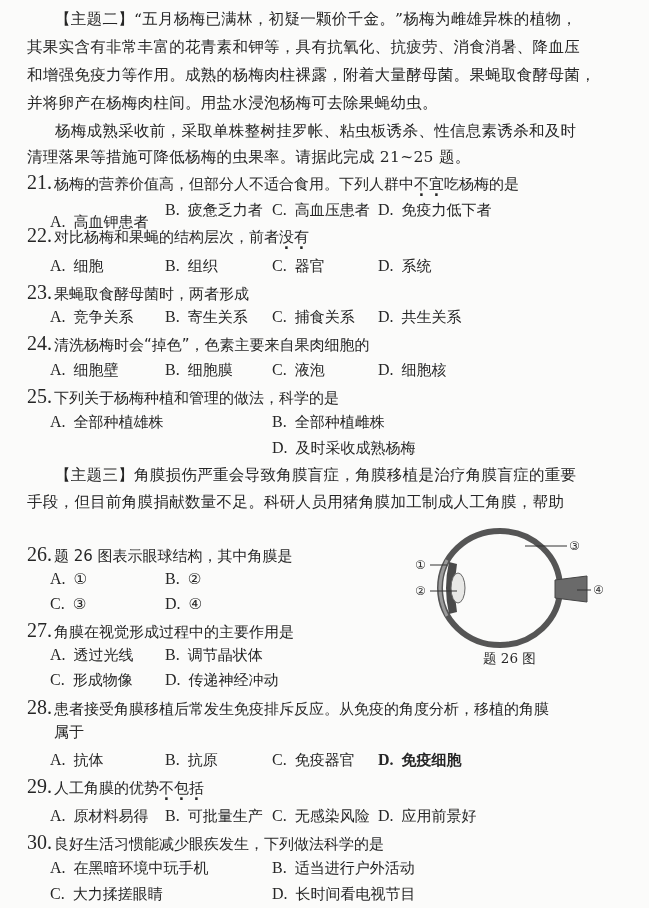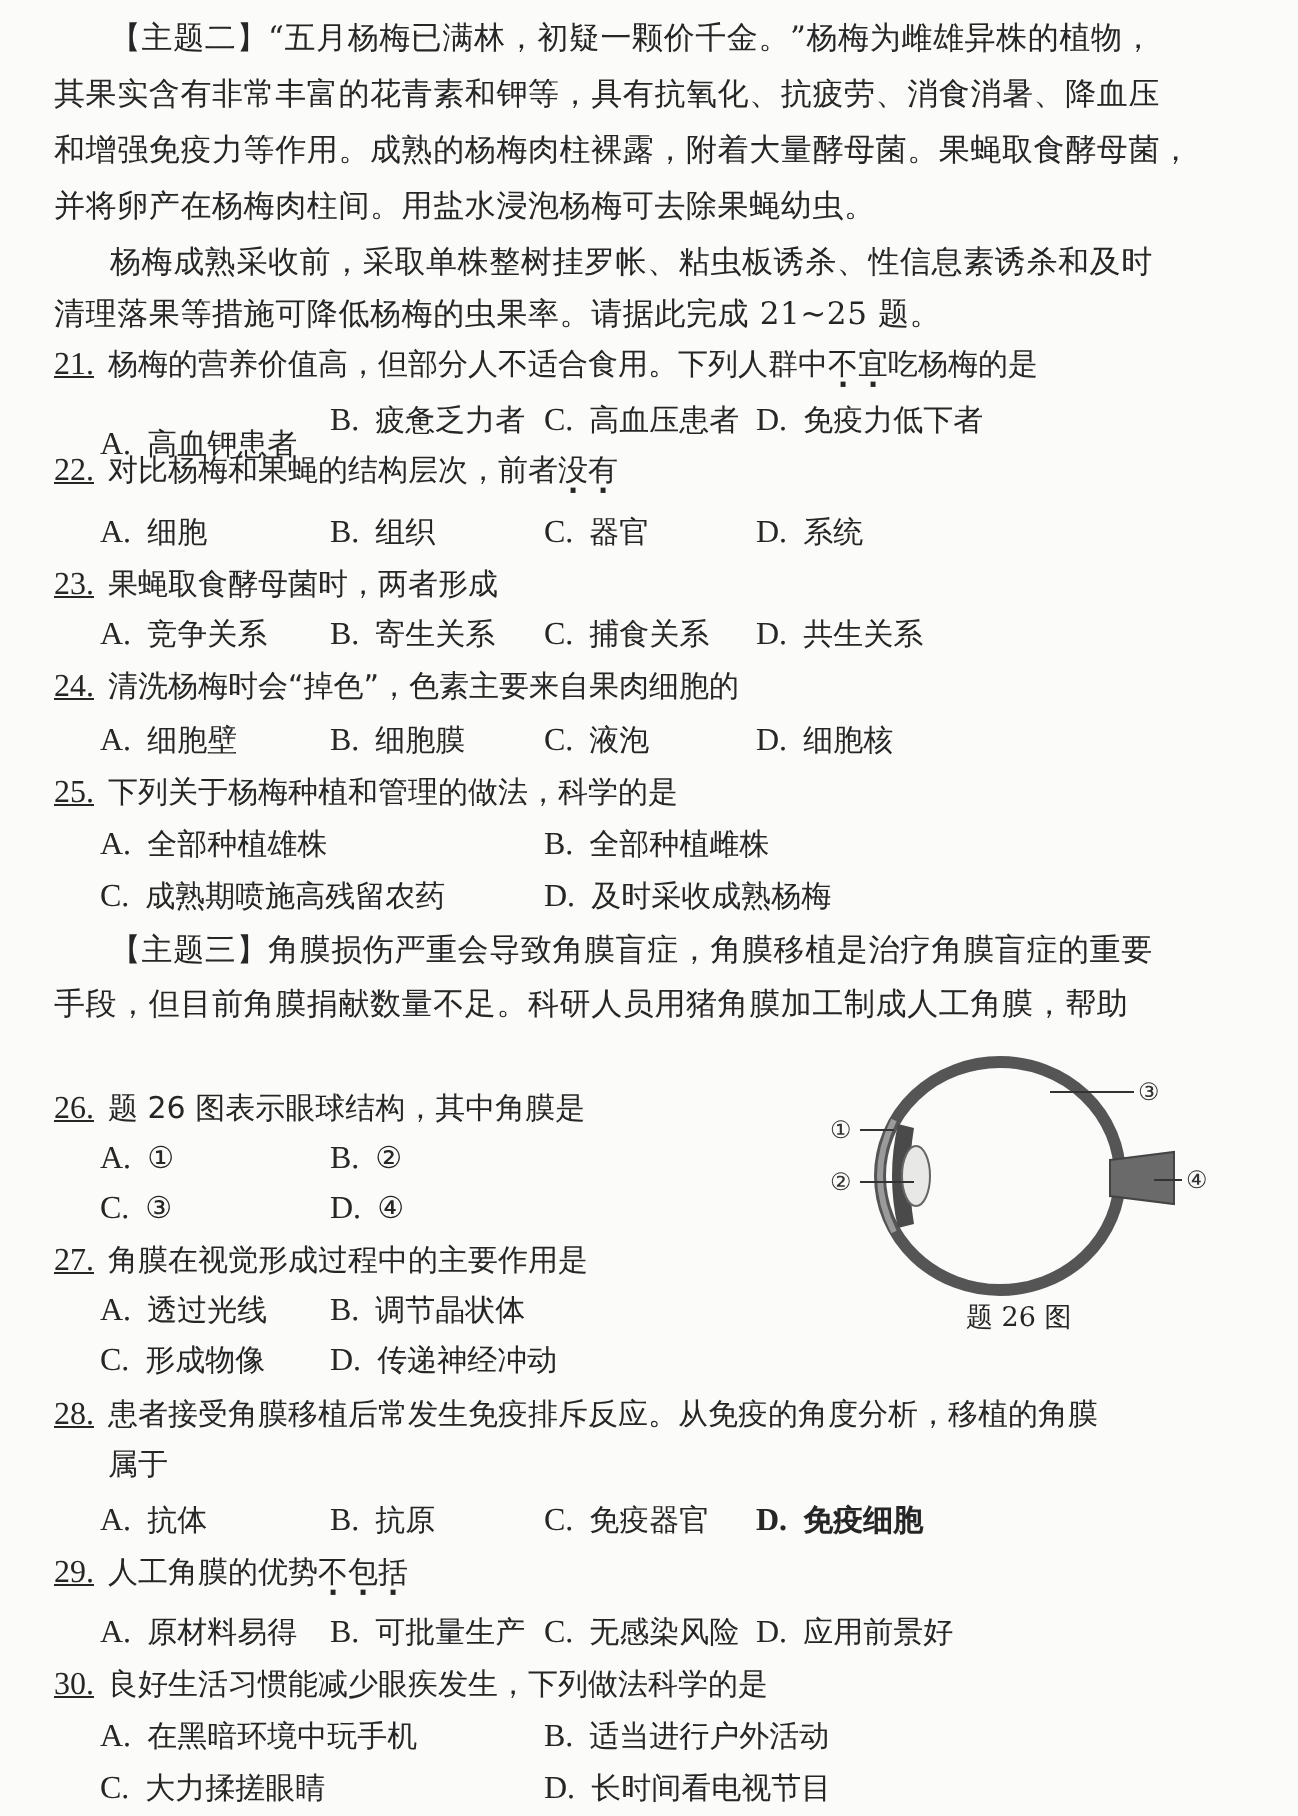--- a/index.html
+++ b/index.html
@@ -4,21 +4,21 @@
 <style>
   html, body { margin:0; padding:0; }
   body {
     width:649px; height:908px; background:#fbfbfa; color:#262626;
     font-family:"DejaVu Serif", serif; font-size:15.5px; position:relative; overflow:hidden;
   }
   .page { position:absolute; left:0; top:0; width:645px; height:908px; }
   .line { position:absolute; white-space:nowrap; line-height:20px; }
   .kai { font-family:"DejaVu Serif", serif; letter-spacing:0.3px; }
   .song { font-family:"DejaVu Sans", sans-serif; font-size:15px; }
-  .qnum { display:inline-block; width:27px; font-family:"Liberation Serif", serif; font-size:16px;text-decoration:underline; }
+  .qnum { display:inline-block; width:27px; font-family:"Liberation Serif", serif; font-size:20px; }
   .opt { position:absolute; white-space:nowrap; line-height:20px; font-family:"DejaVu Sans", sans-serif; font-size:15px; }
   .opt .ol { font-family:"Liberation Serif", serif; font-size:16px; margin-right:8px; }
   .dot { position:relative; }
   .dot::after { content:"·"; position:absolute; left:50%; transform:translateX(-50%); bottom:-12px; font-size:14px; font-weight:bold; }
   .figure { position:absolute; left:405px; top:524px; width:220px; height:150px; }
   .caption { position:absolute; left:483px; top:650px; font-family:"DejaVu Serif", serif; font-size:13.5px; }
 </style>
 </head>
 <body>
 
@@ -61,21 +61,20 @@
   <div class="opt" style="left:50px;top:360px;"><span class="ol">A.</span><span>细胞壁</span></div>
   <div class="opt" style="left:165px;top:360px;"><span class="ol">B.</span><span>细胞膜</span></div>
   <div class="opt" style="left:272px;top:360px;"><span class="ol">C.</span><span>液泡</span></div>
   <div class="opt" style="left:378px;top:360px;"><span class="ol">D.</span><span>细胞核</span></div>
 
   <div class="line song" style="left:27px;top:386px;">
     <span class="qnum">25.</span><span>下列关于杨梅种植和管理的做法，科学的是</span>
   </div>
   <div class="opt" style="left:50px;top:412px;"><span class="ol">A.</span><span>全部种植雄株</span></div>
   <div class="opt" style="left:272px;top:412px;"><span class="ol">B.</span><span>全部种植雌株</span></div>
-  <div class="opt" style="left:50px;top:438px;"><span class="ol">C.</span><span>成熟期喷施高残留农药</span></div>
   <div class="opt" style="left:272px;top:438px;"><span class="ol">D.</span><span>及时采收成熟杨梅</span></div>
 
   <div class="line kai" style="left:55px;top:465px;">【主题三】角膜损伤严重会导致角膜盲症，角膜移植是治疗角膜盲症的重要</div>
   <div class="line kai" style="left:27px;top:492px;">手段，但目前角膜捐献数量不足。科研人员用猪角膜加工制成人工角膜，帮助</div>
 
   <div class="line song" style="left:27px;top:544px;">
     <span class="qnum">26.</span><span>题 26 图表示眼球结构，其中角膜是</span>
   </div>
   <div class="opt" style="left:50px;top:569px;"><span class="ol">A.</span><span>①</span></div>
   <div class="opt" style="left:165px;top:569px;"><span class="ol">B.</span><span>②</span></div>

